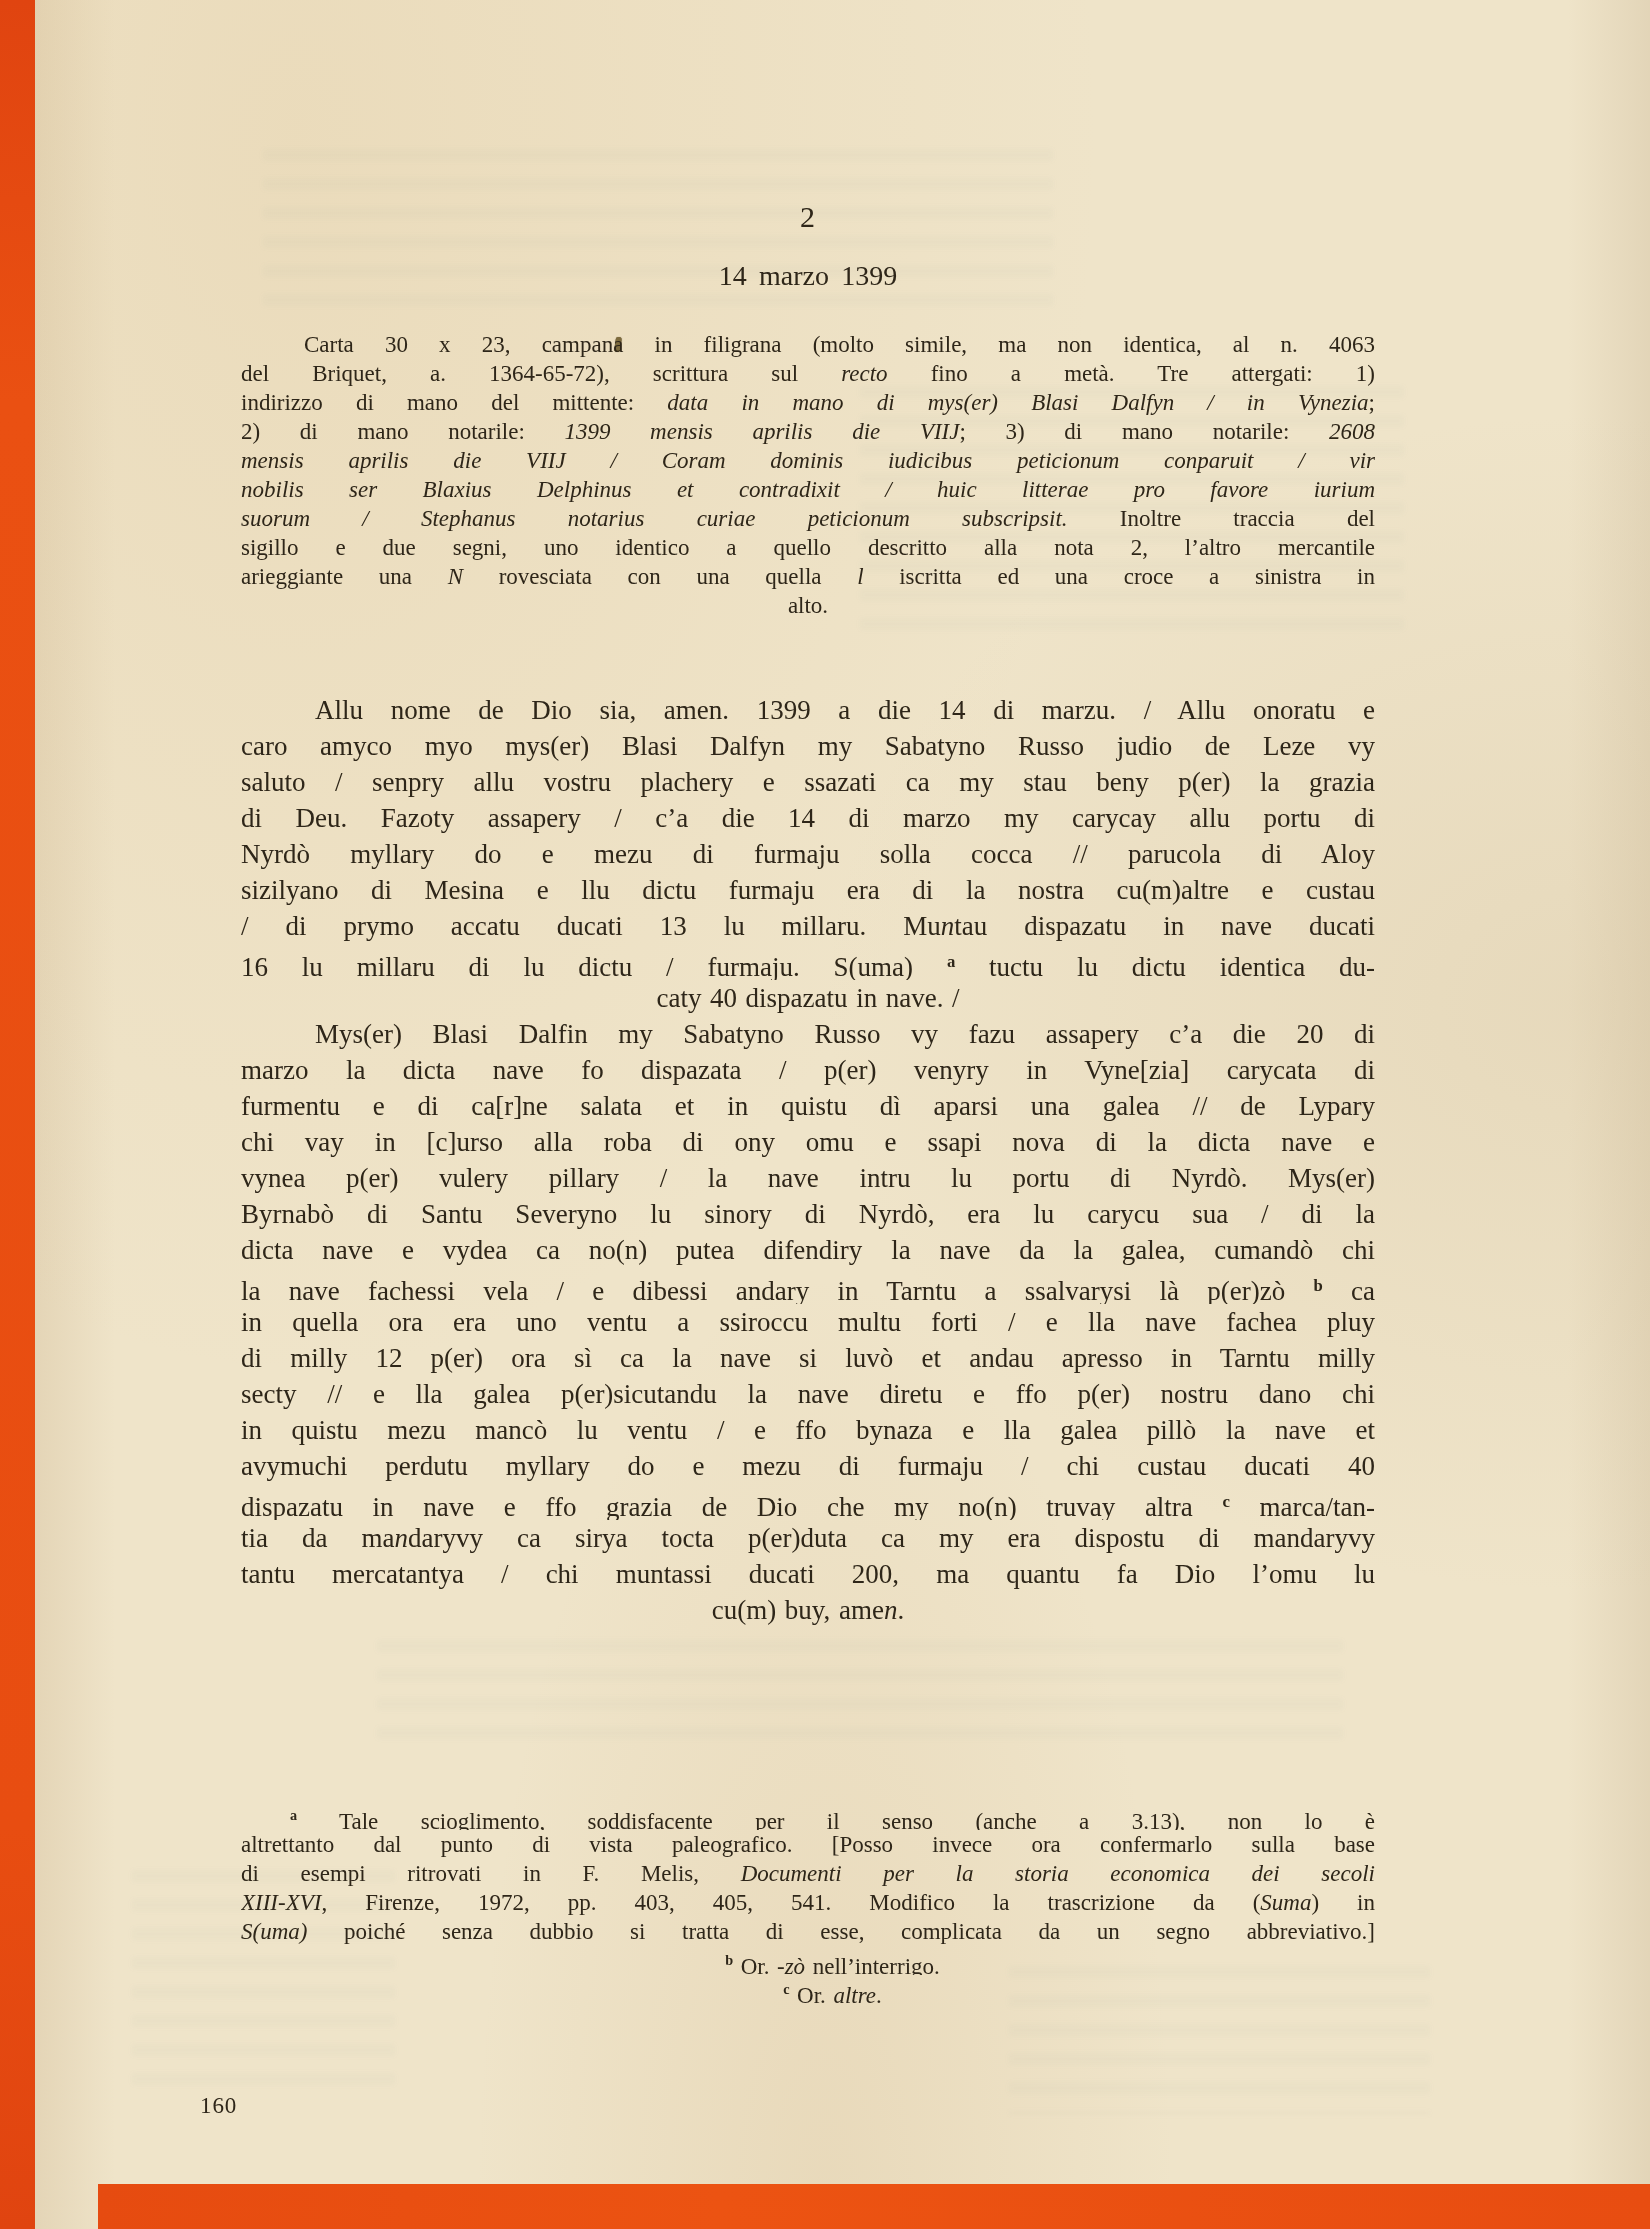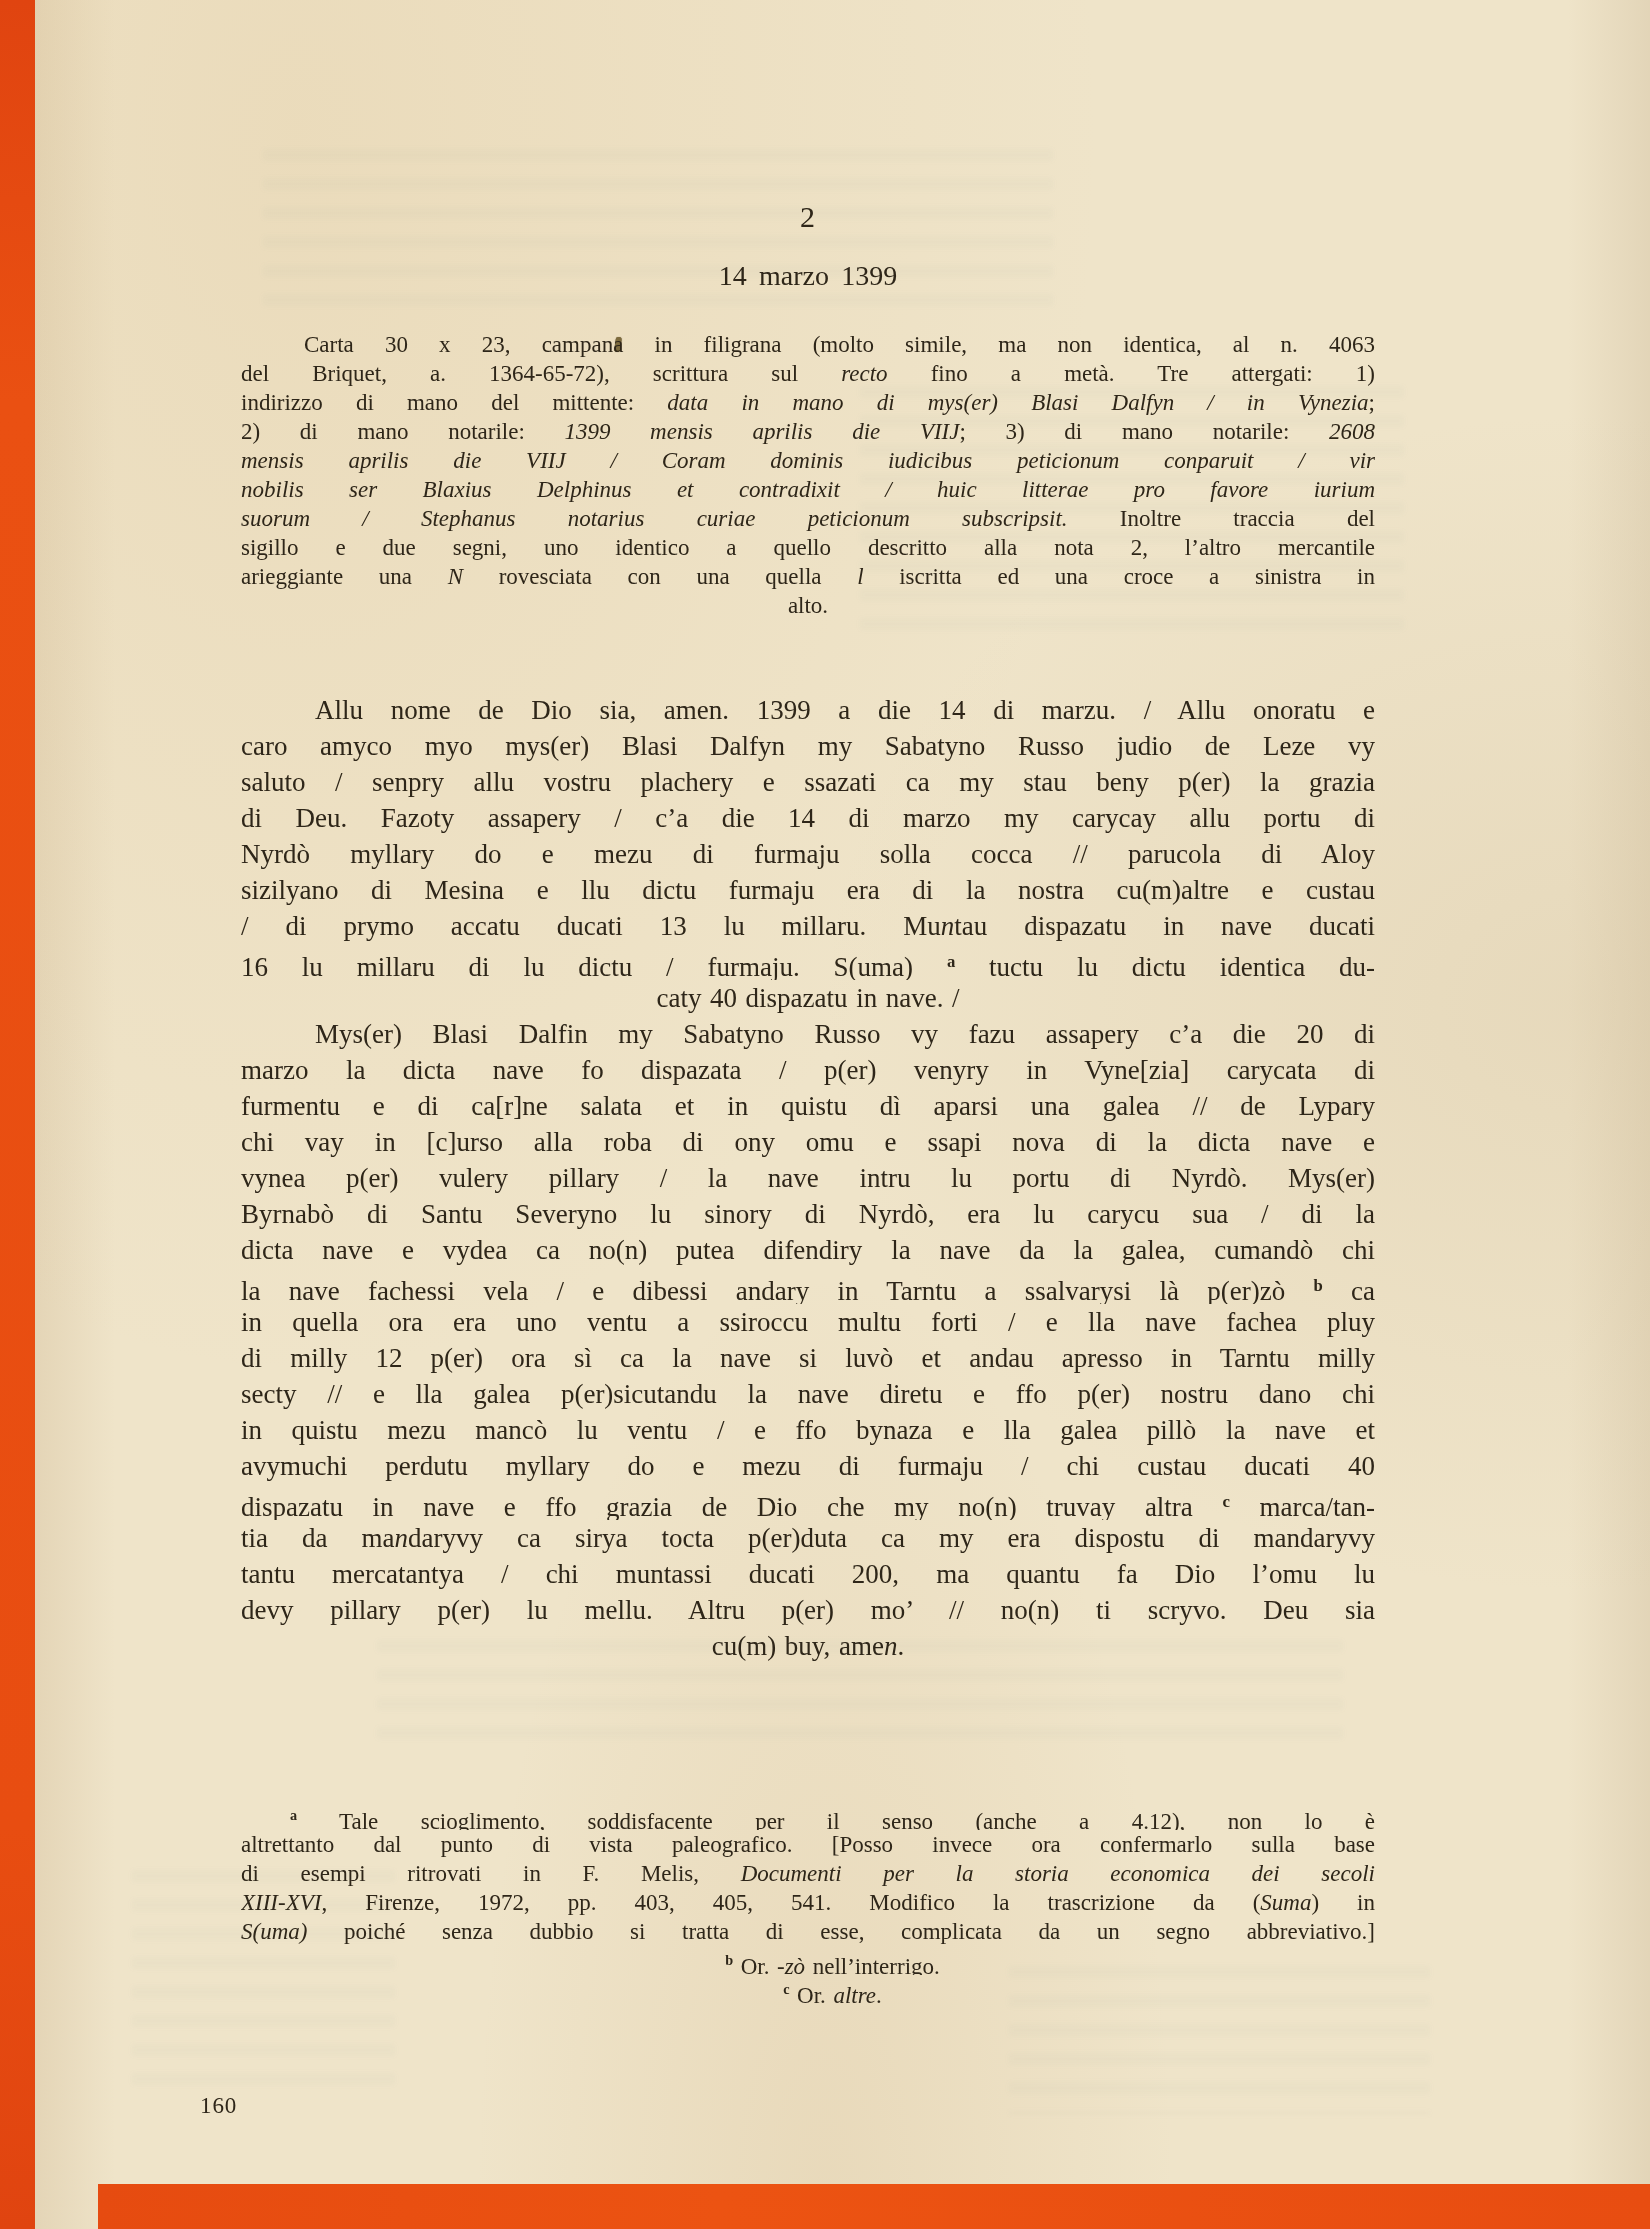--- a/index.html
+++ b/index.html
@@ -118,25 +118,24 @@
     <div class="tline"><span>dicta nave e vydea ca no(n) putea difendiry la nave da la galea, cumandò chi</span></div>
     <div class="tline"><span>la nave fachessi vela / e dibessi andary in Tarntu a ssalvarysi là p(er)zò </span><span class="sup">b</span><span> ca</span></div>
     <div class="tline"><span>in quella ora era uno ventu a ssiroccu multu forti / e lla nave fachea pluy</span></div>
     <div class="tline"><span>di milly 12 p(er) ora sì ca la nave si luvò et andau apresso in Tarntu milly</span></div>
     <div class="tline"><span>secty // e lla galea p(er)sicutandu la nave diretu e ffo p(er) nostru dano chi</span></div>
     <div class="tline"><span>in quistu mezu mancò lu ventu / e ffo bynaza e lla galea pillò la nave et</span></div>
     <div class="tline"><span>avymuchi perdutu myllary do e mezu di furmaju / chi custau ducati 40</span></div>
     <div class="tline"><span>dispazatu in nave e ffo grazia de Dio che my no(n) truvay altra </span><span class="sup">c</span><span> marca/tan-</span></div>
     <div class="tline"><span>tia da ma</span><span class="it">n</span><span>daryvy ca sirya tocta p(er)duta ca my era dispostu di mandaryvy</span></div>
     <div class="tline"><span>tantu mercatantya / chi muntassi ducati 200, ma quantu fa Dio l’omu lu</span></div>
-    <div class="tline"><span>devy pillary p(er) lu mellu. Altru p(er) mo’ // no(n) ti scryvo. Deu sia</span></div>
     <div class="tline left"><span>cu(m) buy, ame</span><span class="it">n</span><span>.</span></div>
   </div>
 <div class="textcol footnotes" id="footnotes">
-    <div class="tline indent"><span class="sup">a</span><span> Tale scioglimento, soddisfacente per il senso (anche a 4.12), non lo è</span></div>
+    <div class="tline indent"><span class="sup">a</span><span> Tale scioglimento, soddisfacente per il senso (anche a 3.13), non lo è</span></div>
     <div class="tline"><span>altrettanto dal punto di vista paleografico. [Posso invece ora confermarlo sulla base</span></div>
     <div class="tline"><span>di esempi ritrovati in F. Melis, </span><span class="it">Documenti per la storia economica dei secoli</span></div>
     <div class="tline"><span class="it">XIII-XVI</span><span>, Firenze, 1972, pp. 403, 405, 541. Modifico la trascrizione da (</span><span class="it">Suma</span><span>) in</span></div>
     <div class="tline"><span class="it">S(uma)</span><span> poiché senza dubbio si tratta di esse, complicata da un segno abbreviativo.]</span></div>
     <div class="tline left indent"><span class="sup">b</span><span> Or. </span><span class="it">-zò</span><span> nell’interrigo.</span></div>
     <div class="tline left indent"><span class="sup">c</span><span> Or. </span><span class="it">altre</span><span>.</span></div>
   </div>
 
 <div class="pageno-bottom">160</div>
 

